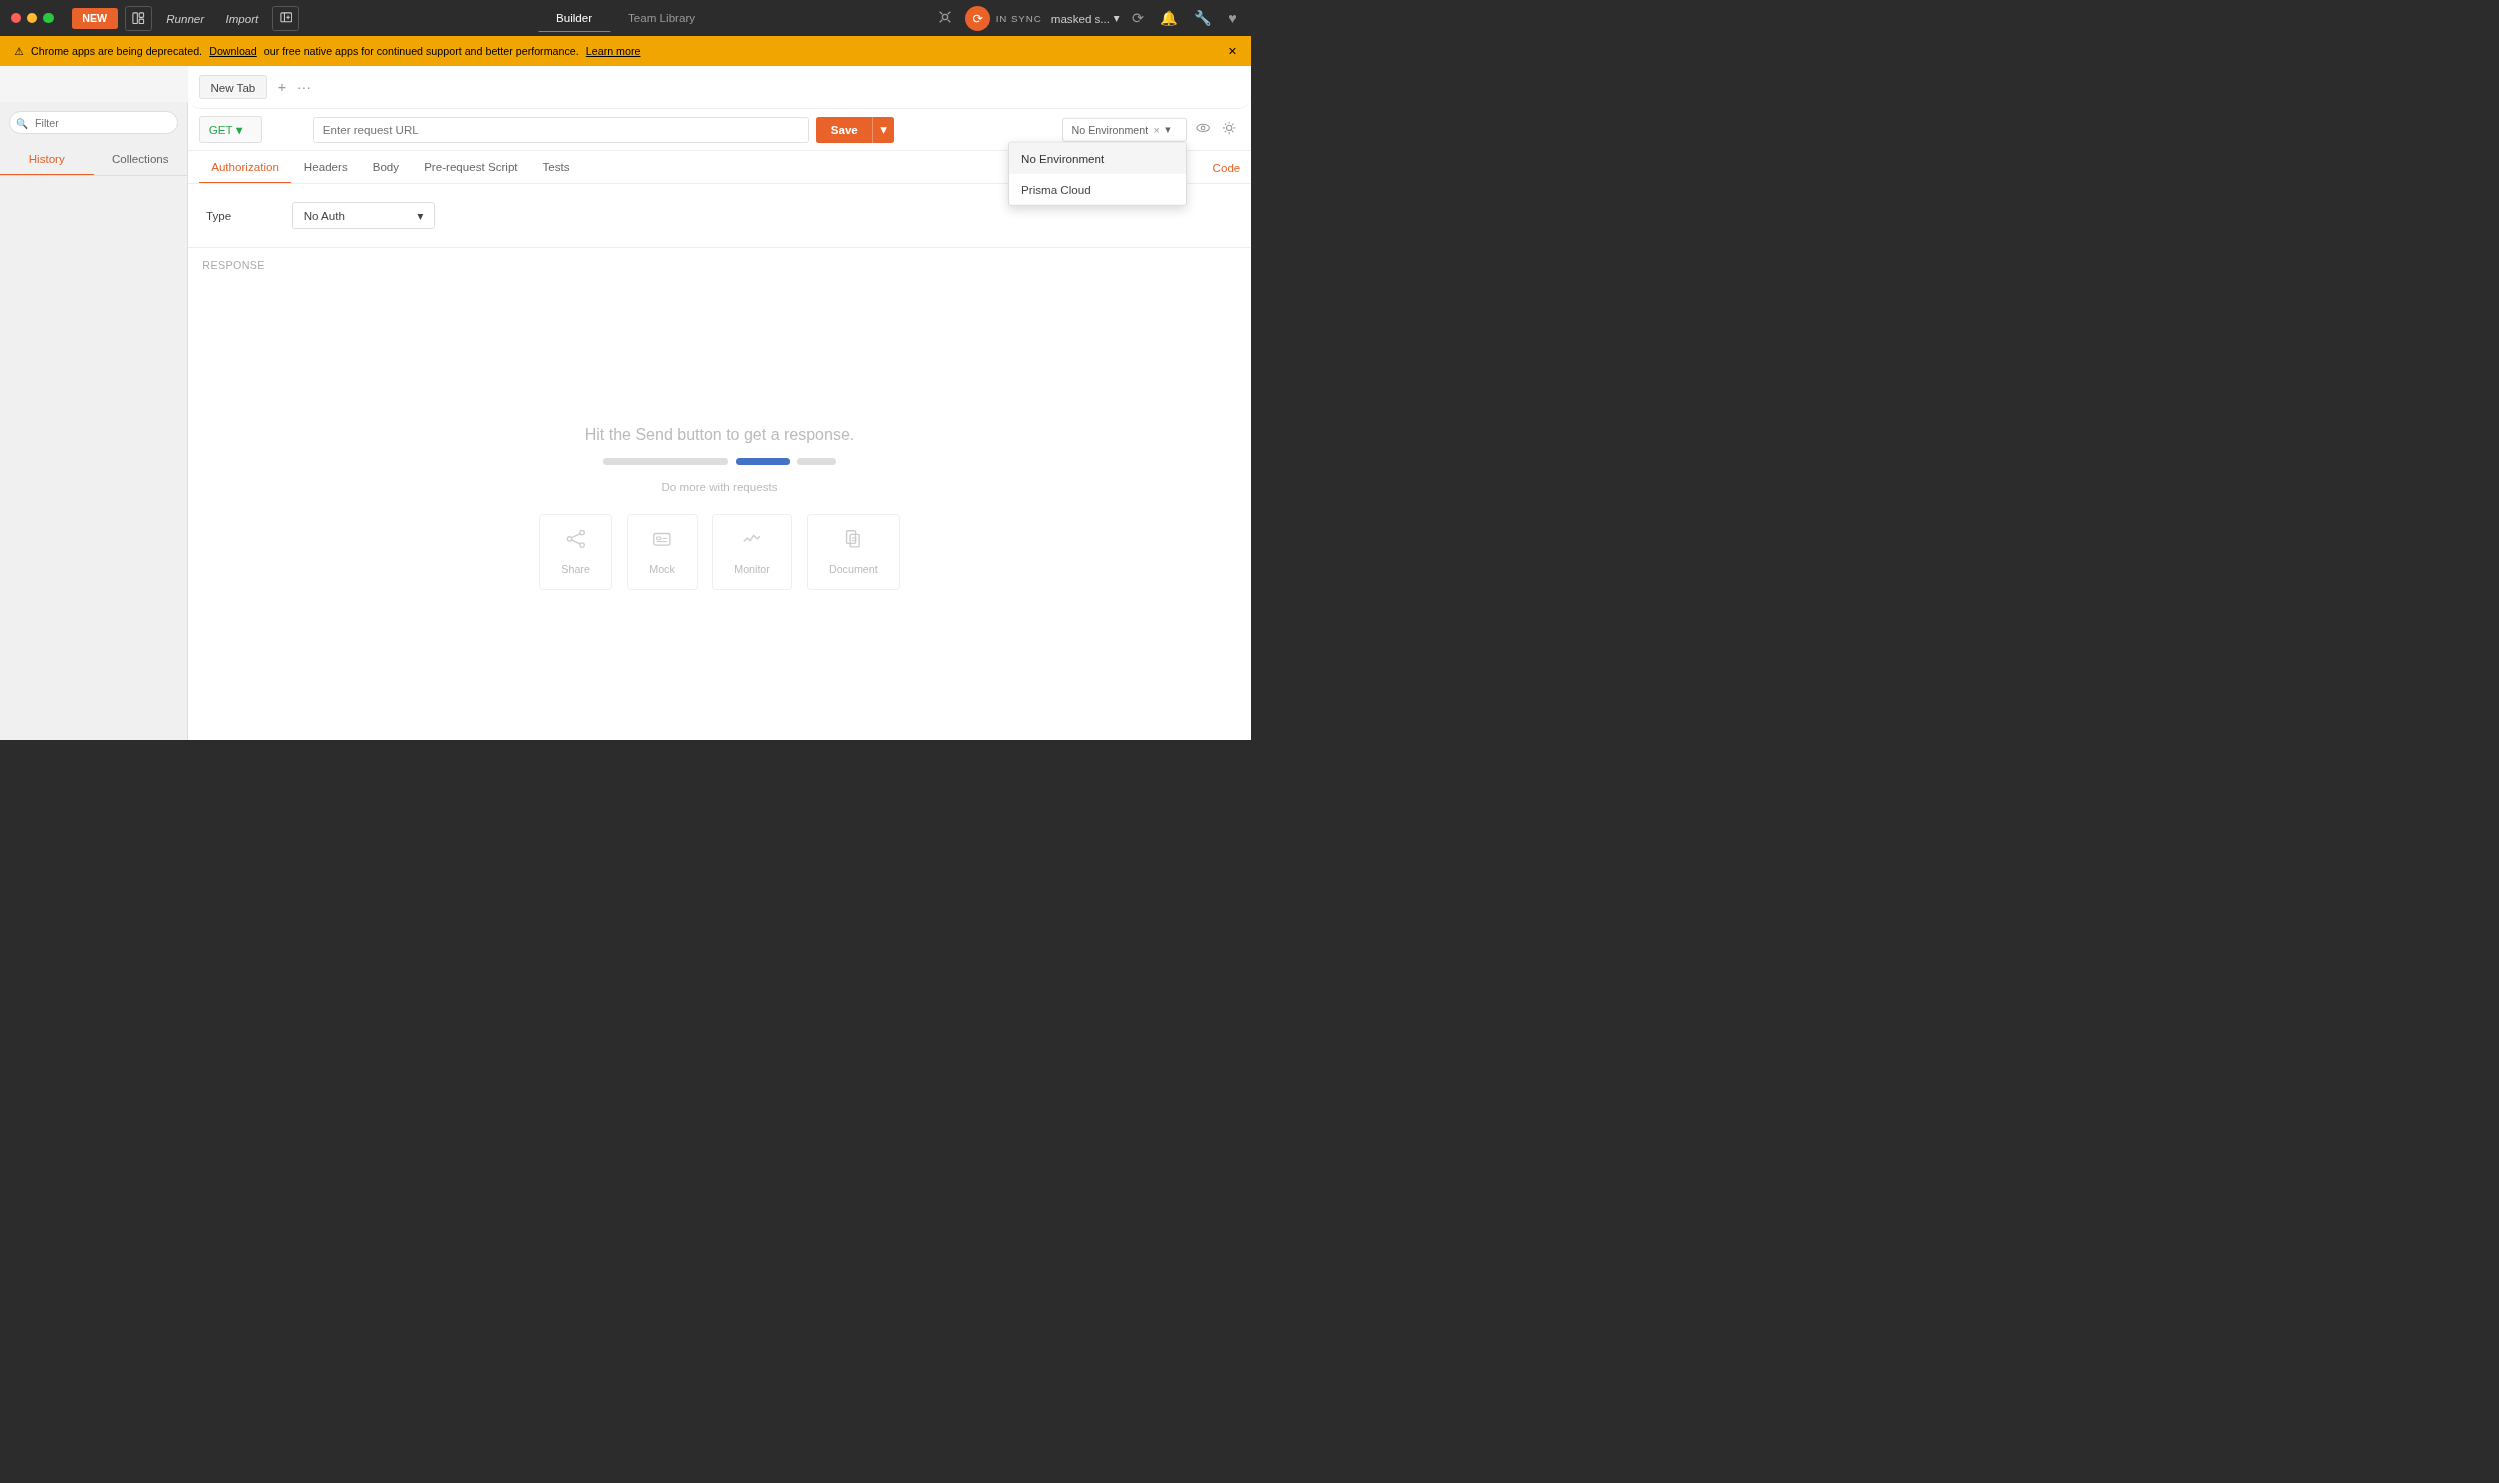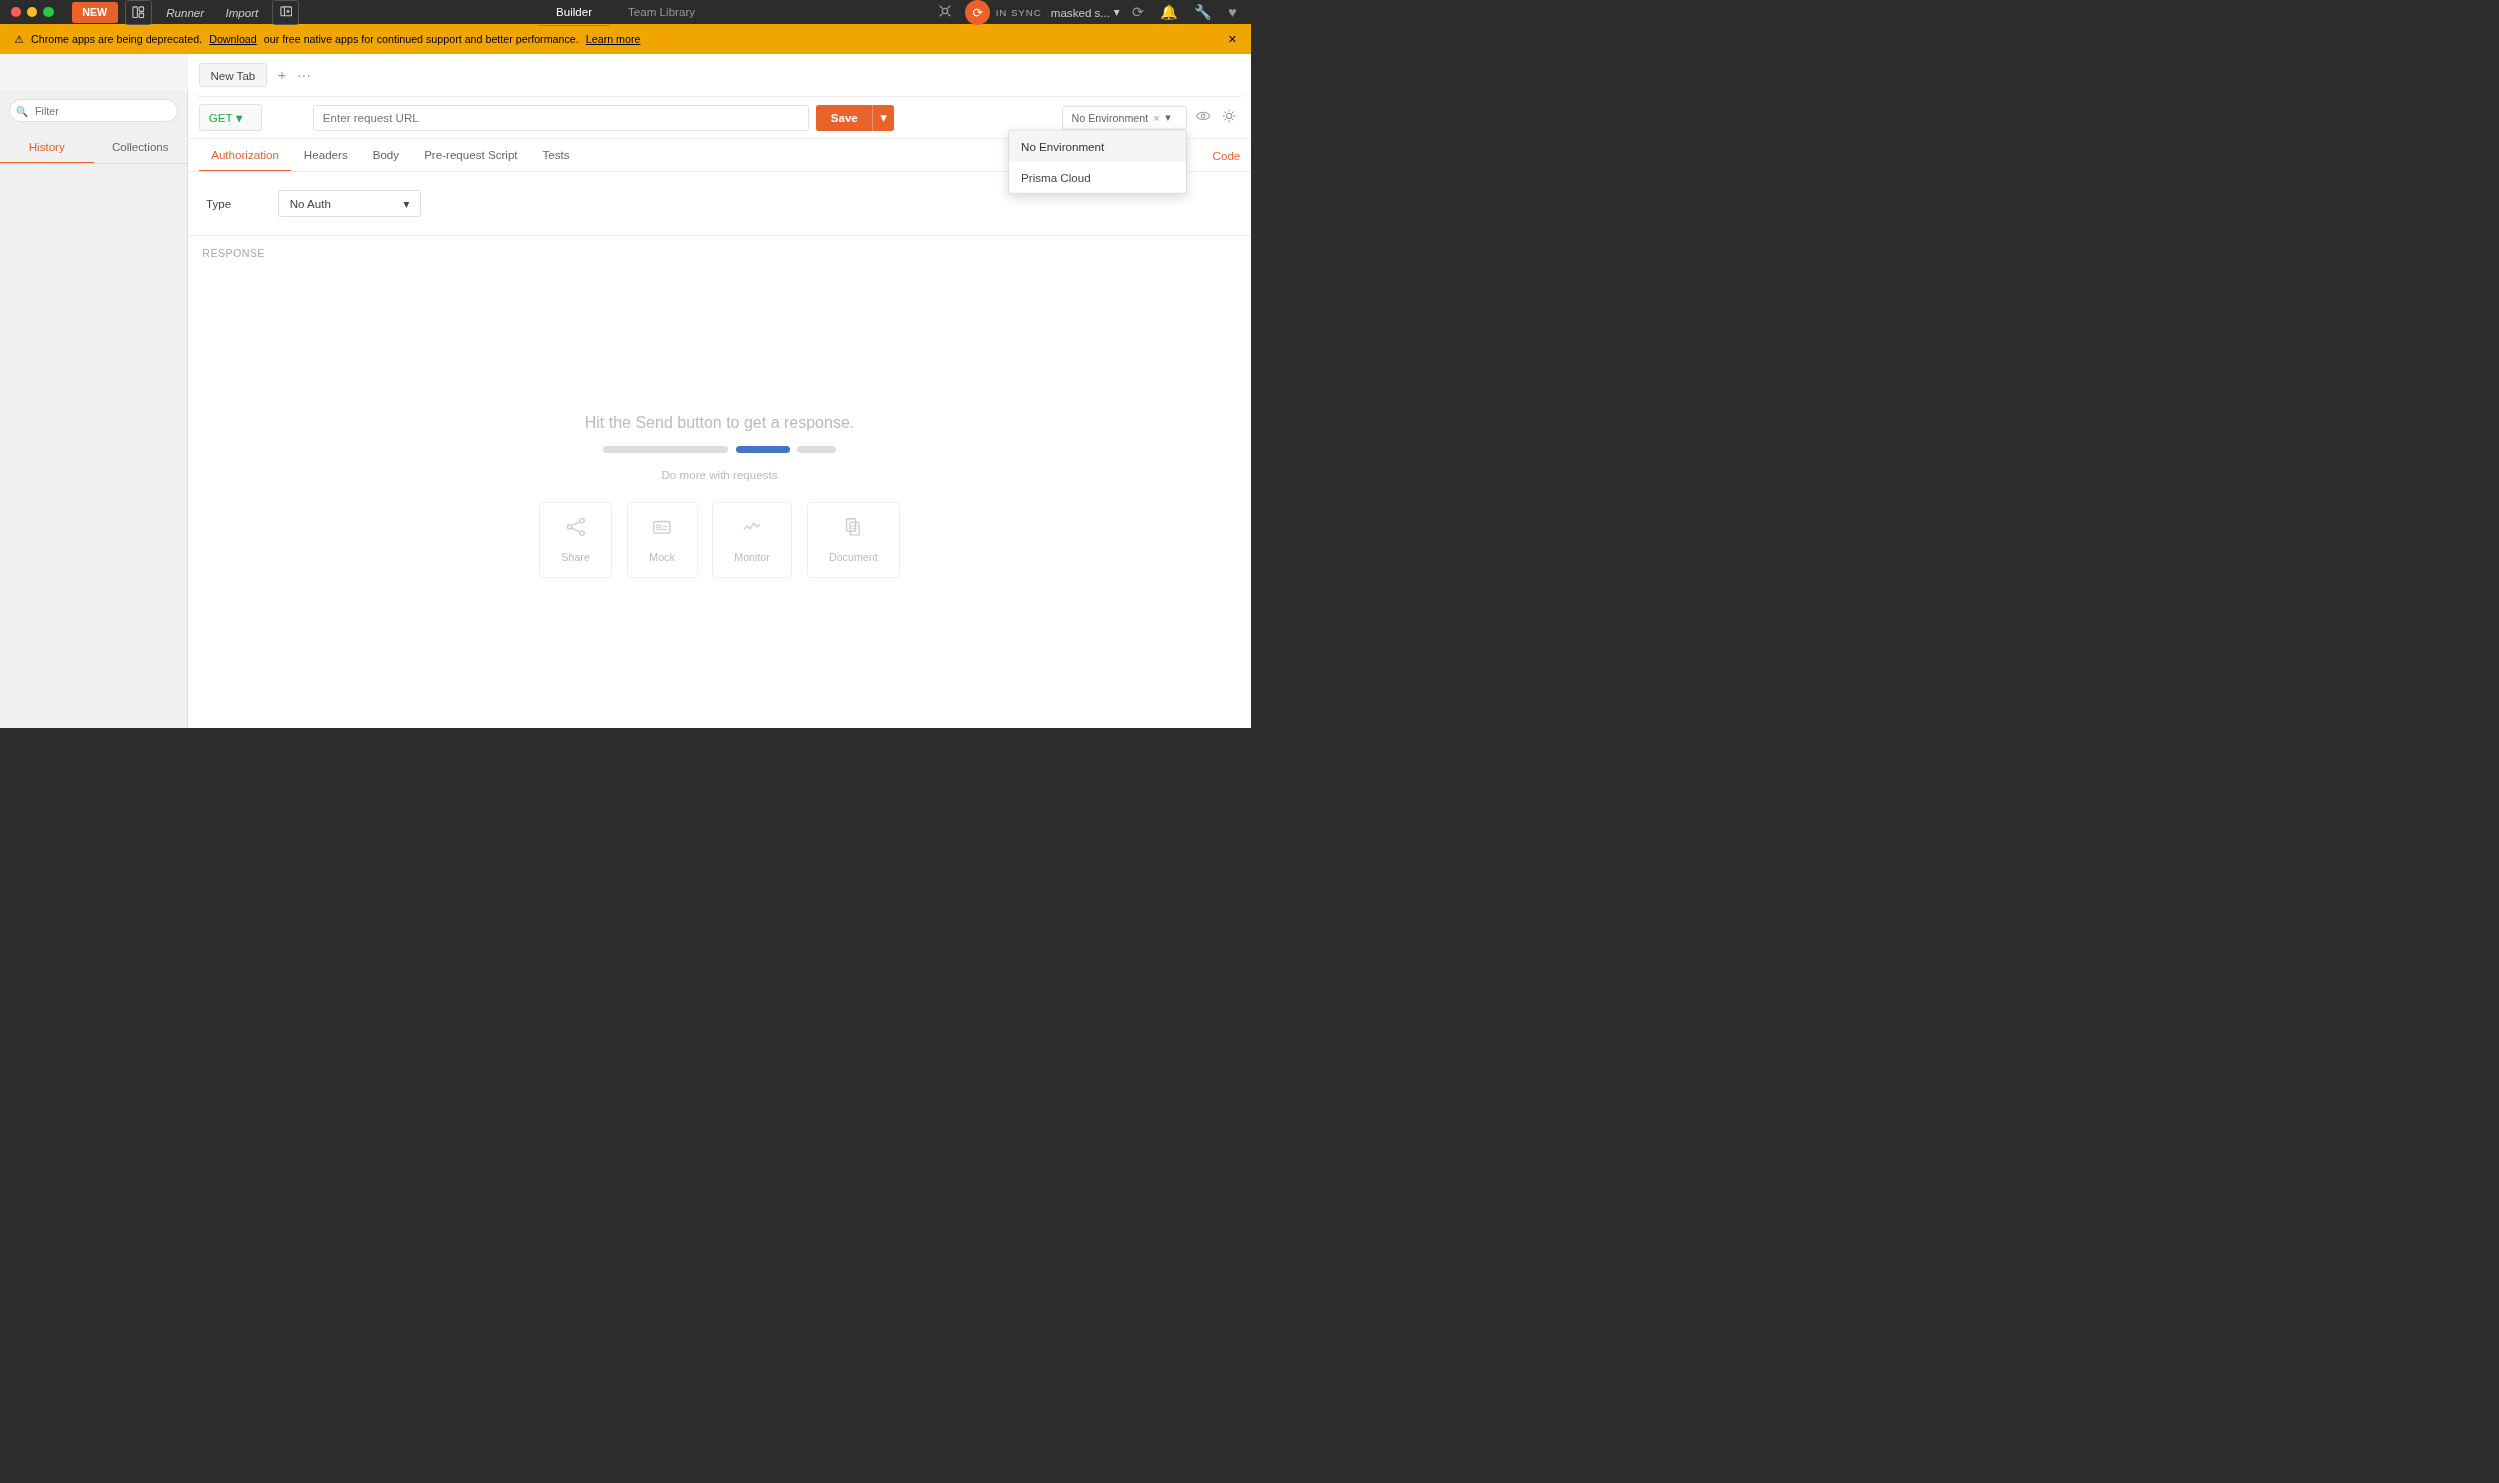--- a/index.html
+++ b/index.html
@@ -1,21 +1,21 @@
 <!DOCTYPE html>
 <html style="font-size:14.3px"><head>
   <meta charset="utf-8">
   <style>
     * { box-sizing: border-box; margin: 0; padding: 0; }
     body { font-family: -apple-system, BlinkMacSystemFont, 'Segoe UI', sans-serif; background: #2c2c2c; width: 1251px; height: 742px; overflow: hidden; font-size: 11.6px; }
 
     
     .titlebar {
       background: #2c2c2c;
-      height: 24px;
+      height: 36px;
       display: flex;
       align-items: center;
       padding: 0 10.7px;
       position: relative;
     }
     .traffic-lights { display: flex; gap: 5.4px; align-items: center; }
     .traffic-light { width: 10.7px; height: 10.7px; border-radius: 50%; }
     .traffic-light.close { background: #ff5f57; }
     .traffic-light.minimize { background: #febc2e; }
     .traffic-light.maximize { background: #28c840; }
@@ -329,21 +329,21 @@
       background: none;
       border: none;
       padding: 9px 0;
     }
 
     
     .auth-section {
       padding: 18px;
       display: flex;
       align-items: center;
-      gap: 18px;
+      gap: 32px;
     }
     .auth-label { color: #444; font-size: 11.6px; min-width: 54px; }
     .type-select {
       display: flex;
       align-items: center;
       gap: 7.1px;
       padding: 5.4px 10.7px;
       border: 0.9px solid #ddd;
       border-radius: 2.7px;
       background: #fff;

